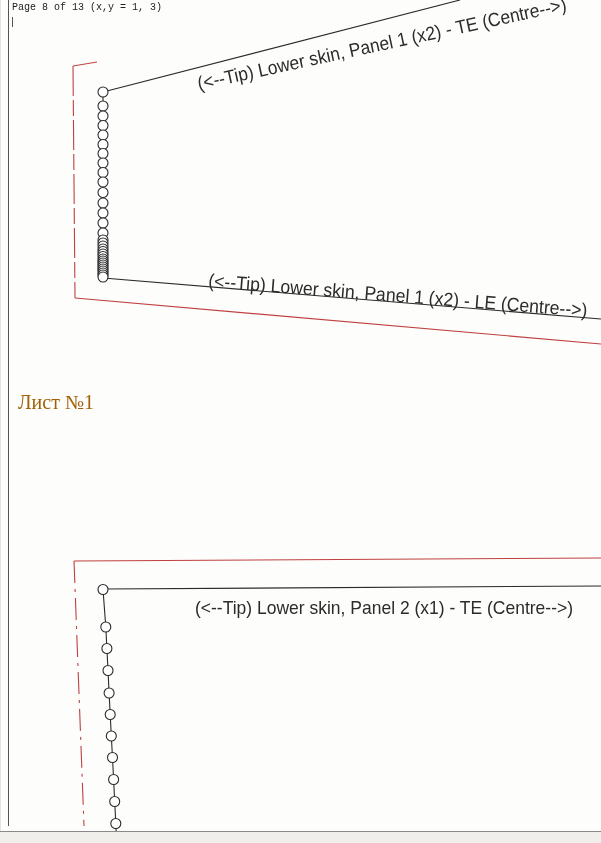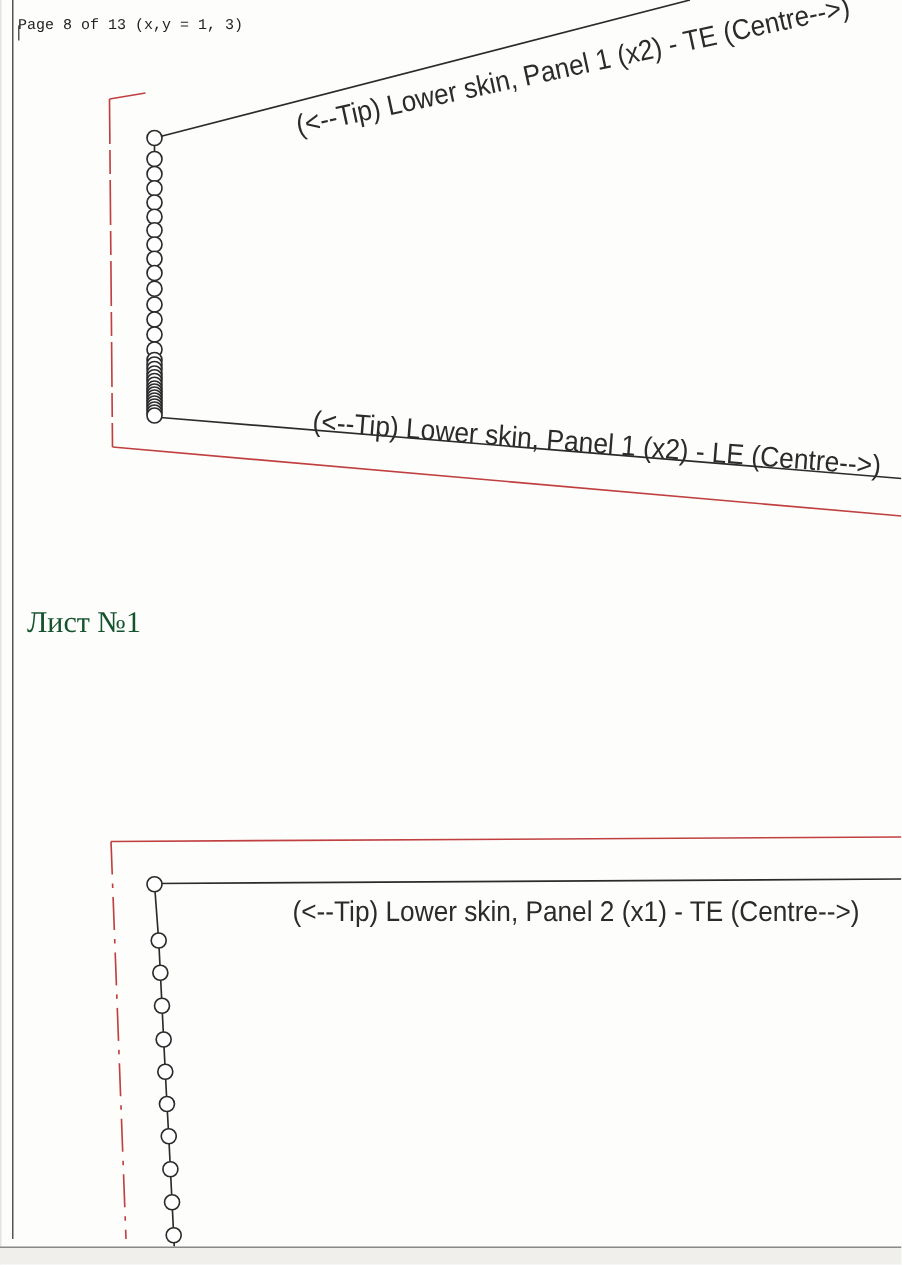--- a/index.html
+++ b/index.html
@@ -13,34 +13,34 @@
   }
   .window {
     position: relative;
     width: 601px;
     height: 843px;
     background: #fdfdfc;
   }
   .header-text {
     position: absolute;
     left: 12px;
-    top: 12px;
+    top: 2px;
     font-family: "Liberation Mono", monospace;
     font-size: 10px;
     color: #222222;
     white-space: pre;
     z-index: 3;
   }
   .sheet-label {
     position: absolute;
     left: 18px;
-    top: 404px;
+    top: 391px;
     font-family: "Liberation Serif", serif;
     font-size: 20px;
-    color: #14532d;
+    color: #a16207;
     z-index: 3;
   }
   svg.canvas {
     position: absolute;
     left: 0;
     top: 0;
     z-index: 1;
   }
   .bottom-band {
     position: absolute;

